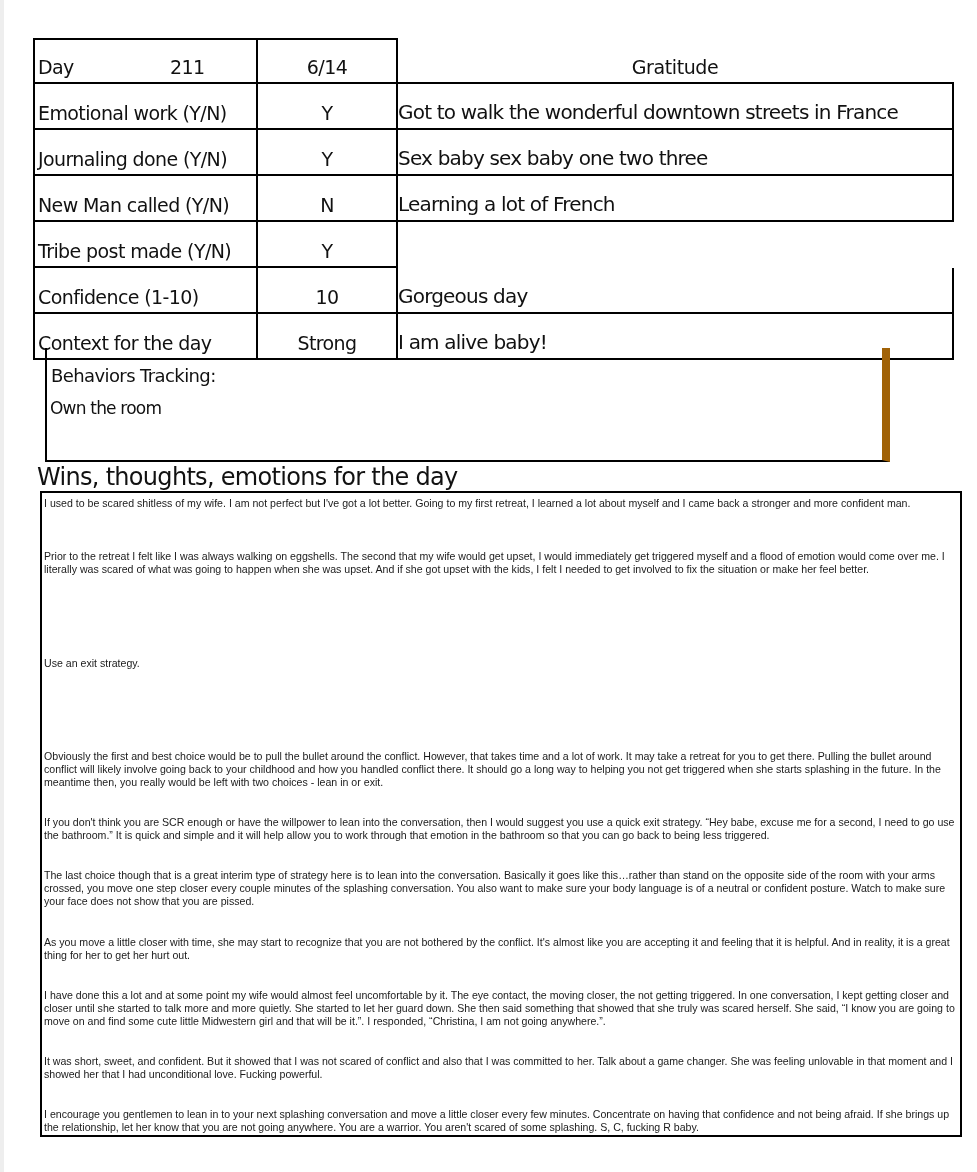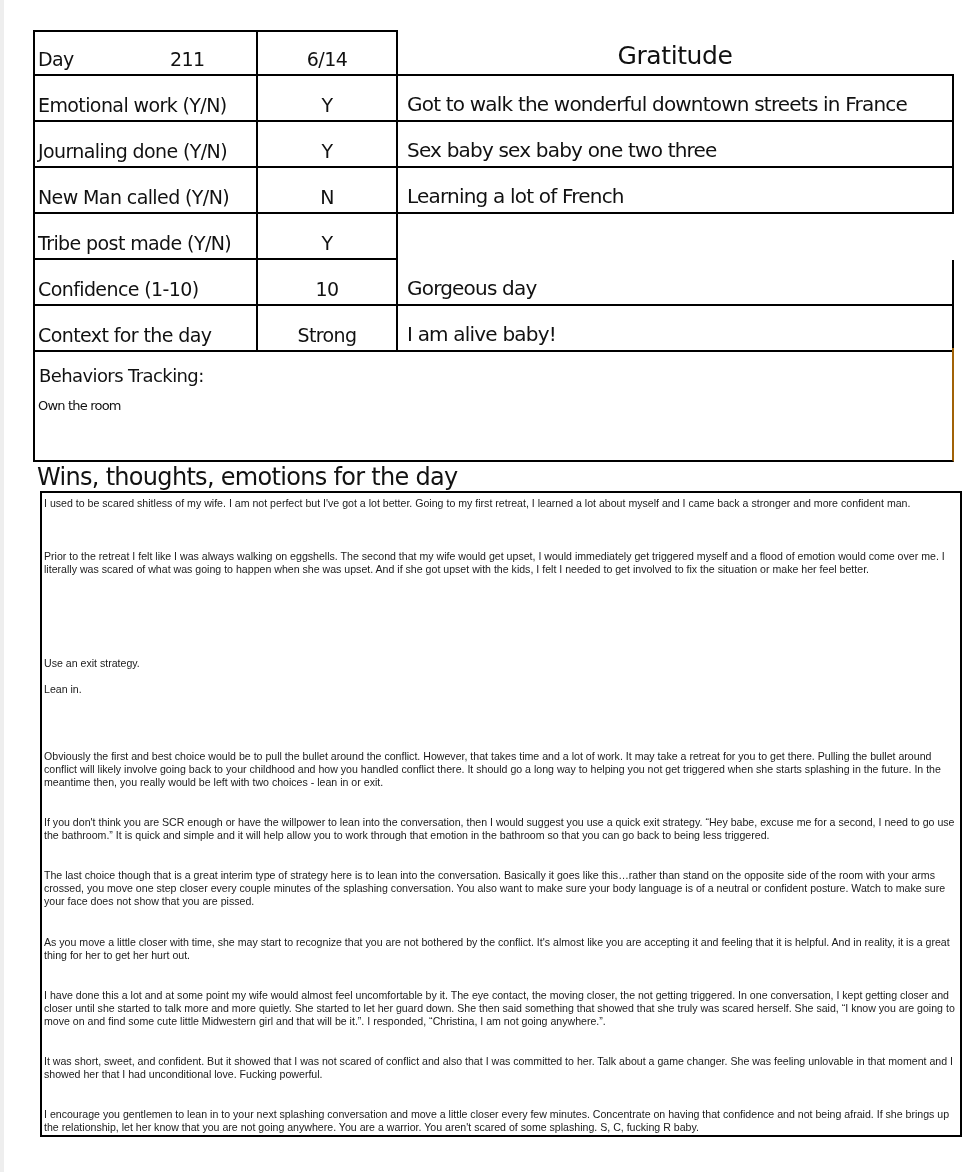--- a/index.html
+++ b/index.html
@@ -7,39 +7,39 @@
     width: 977px; height: 1172px; position: relative; overflow: hidden;
     background: #ffffff; color: #111;
     font-family: "Liberation Sans", sans-serif;
   }
   .left-edge { position: absolute; left: 0; top: 0; width: 4px; height: 1172px; background: #eeeeee; }
 
   
   .tracker { position: absolute; left: 33px; top: 26px; width: 921px; }
   .row { position: relative; height: 46px; }
   .row .c1, .row .c2, .row .c3 {
-    position: absolute; top: 4px; height: 46px; box-sizing: border-box;
+    position: absolute; top: 12px; height: 46px; box-sizing: border-box;
     display: flex; align-items: flex-end; padding-bottom: 4px;
     font-family: "DejaVu Sans", sans-serif; font-size: 19px; letter-spacing: -0.6px;
   }
   .row .c1 { left: 0; width: 225px; border-left: 2px solid #000; border-bottom: 2px solid #000; padding-left: 3px; }
   .row .c2 { left: 223px; width: 142px; border-left: 2px solid #000; border-right: 2px solid #000; border-bottom: 2px solid #000; justify-content: center; }
-  .row .c3 { left: 363px; width: 558px; border-right: 2px solid #000; border-bottom: 2px solid #000; padding-left: 11px; font-size: 20px; letter-spacing: -0.8px; }
+  .row .c3 { left: 363px; width: 558px; border-right: 2px solid #000; border-bottom: 2px solid #000; padding-left: 2px; font-size: 20px; letter-spacing: -0.8px; }
   .row.header .c1 { border-top: 2px solid #000; }
   .row.header .c2 { border-top: 2px solid #000; }
-  .row.header .c3 { border-right: none; border-bottom: 2px solid #000; justify-content: center; padding-left: 0; font-size: 25px; letter-spacing: -0.4px; }
+  .row.header .c3 { border-right: none; border-bottom: 2px solid #000; justify-content: center; padding-left: 0; font-size: 19px; letter-spacing: -0.4px; }
   .row.header .c1 .day-label { width: 132px; display: inline-block; }
 
   
   .behaviors {
-    position: absolute; left: 33px; top: 348px; width: 921px; height: 114px;
-    box-sizing: border-box; border-left: 2px solid #000; border-right: 2px solid #a16207; border-bottom: 2px solid #000;
+    position: absolute; left: 45px; top: 348px; width: 845px; height: 114px;
+    box-sizing: border-box; border-left: 2px solid #000; border-right: 8px solid #a16207; border-bottom: 2px solid #000;
   }
   .behaviors .title { position: absolute; left: 4px; top: 17px; font-family: "DejaVu Sans", sans-serif; font-size: 18px; letter-spacing: -0.6px; }
-  .behaviors .item { position: absolute; left: 3px; top: 50px; font-family: "DejaVu Sans", sans-serif; font-size: 13px; letter-spacing: -0.8px; }
+  .behaviors .item { position: absolute; left: 3px; top: 50px; font-family: "DejaVu Sans", sans-serif; font-size: 17px; letter-spacing: -0.8px; }
 
   
   .wins-title {
     position: absolute; left: 37px; top: 463px;
     font-family: "DejaVu Sans", sans-serif; font-size: 24px; letter-spacing: -0.7px;
   }
   .wins-box {
     position: absolute; left: 40px; top: 491px; width: 922px; height: 646px;
     box-sizing: border-box; border: 2px solid #000;
   }
@@ -97,21 +97,20 @@
 <div class="behaviors">
   <div class="title">Behaviors Tracking:</div>
   <div class="item">Own the room</div>
 </div>
 
 <div class="wins-title">Wins, thoughts, emotions for the day</div>
 <div class="wins-box">
   <div class="para" style="top:4px">I used to be scared shitless of my wife. I am not perfect but I've got a lot better. Going to my first retreat, I learned a lot about myself and I came back a stronger and more confident man.</div>
   <div class="para" style="top:57px">Prior to the retreat I felt like I was always walking on eggshells. The second that my wife would get upset, I would immediately get triggered myself and a flood of emotion would come over me. I literally was scared of what was going to happen when she was upset.  And if she got upset with the kids, I felt I needed to get involved to fix the situation or make her feel better.</div>
   <div class="para" style="top:164px">Use an exit strategy.</div>
-  <div class="para" style="top:190px">Lean in.</div>
   <div class="para" style="top:257px">Obviously the first and best choice would be to pull the bullet around the conflict. However, that takes time and a lot of work. It may take a retreat for you to get there.  Pulling the bullet around conflict will likely involve going back to your childhood and how you handled conflict there. It should go a long way to helping you not get triggered when she starts splashing in the future. In the meantime then, you really would be left with two choices - lean in or exit.</div>
   <div class="para" style="top:323px">If you don't think you are SCR enough or have the willpower to lean into the conversation, then I would suggest you use a quick exit strategy.  “Hey babe, excuse me for a second, I need to go use the bathroom.” It is quick and simple and it will help allow you to work through that emotion in the bathroom so that you can go back to being less triggered.</div>
   <div class="para" style="top:376px">The last choice though that is a great interim type of strategy here is to lean into the conversation.  Basically it goes like this…rather than stand on the opposite side of the room with your arms crossed, you move one step closer every couple minutes of the splashing conversation.  You also want to make sure your body language is of a neutral or confident posture.  Watch to make sure your face does not show that you are pissed.</div>
   <div class="para" style="top:443px">As you move a little closer with time, she may start to recognize that you are not bothered by the conflict. It's almost like you are accepting it and feeling that it is helpful.  And in reality, it is a great thing for her to get her hurt out.</div>
   <div class="para" style="top:496px">I have done this a lot and at some point my wife would almost feel uncomfortable by it. The eye contact, the moving closer, the not getting triggered.  In one conversation, I kept getting closer and closer until she started to talk more and more quietly.  She started to let her guard down. She then said something that showed that she truly was scared herself.  She said, “I know you are going to move on and find some cute little Midwestern girl and that will be it.”. I responded, “Christina, I am not going anywhere.”.</div>
   <div class="para" style="top:562px">It was short, sweet, and confident. But it showed that I was not scared of conflict and also that I was committed to her. Talk about a game changer.  She was feeling unlovable in that moment and I showed her that I had unconditional love.  Fucking powerful.</div>
   <div class="para" style="top:615px">I encourage you gentlemen to lean in to your next splashing conversation and move a little closer every few minutes. Concentrate on having that confidence and not being afraid. If she brings up the relationship, let her know that you are not going anywhere.  You are a warrior.  You aren't scared of some splashing.  S, C, fucking R baby.</div>
 </div>
 
 </body></html>

